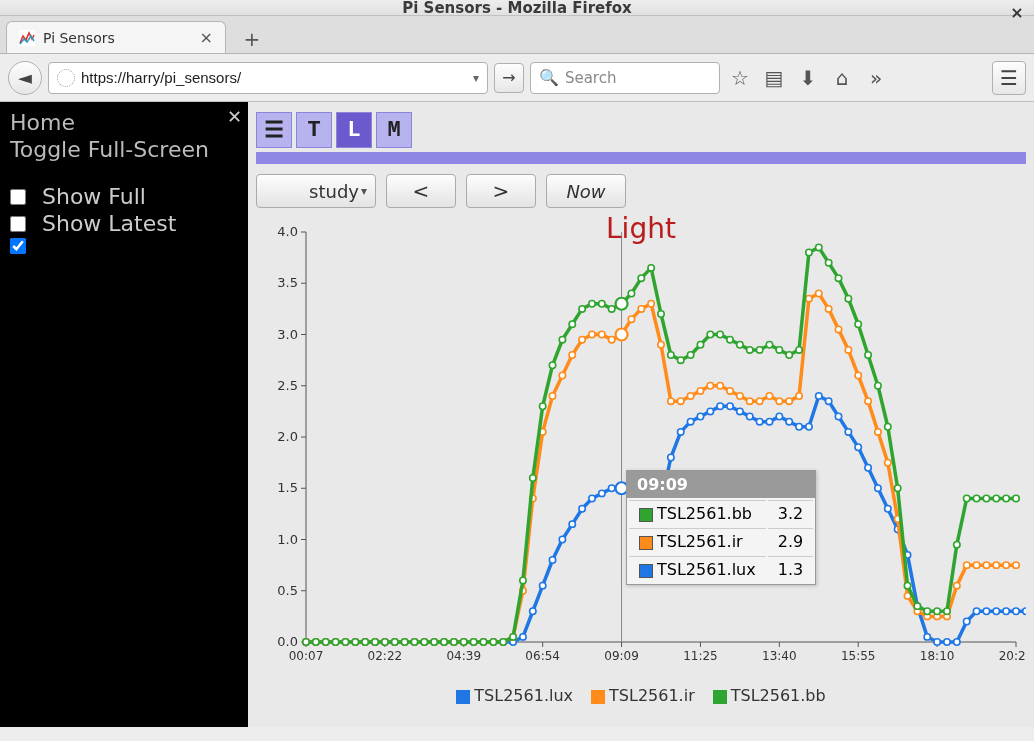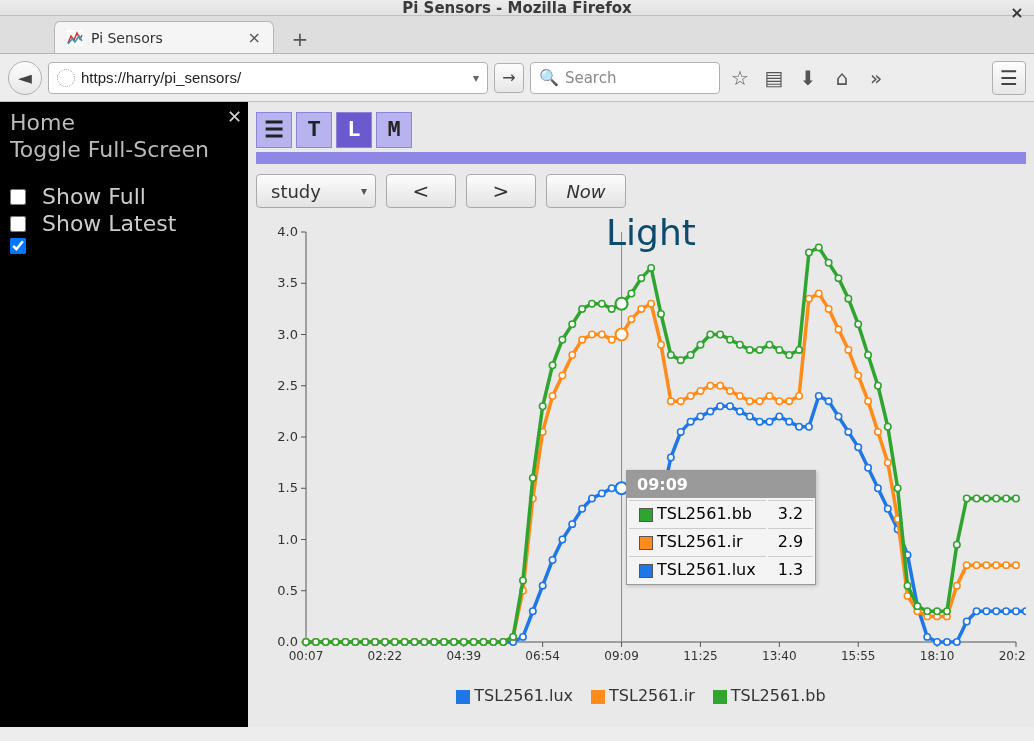--- a/index.html
+++ b/index.html
@@ -22,21 +22,21 @@
 
   
   .tabstrip {
     height: 38px; display: flex; align-items: flex-end; padding: 0 6px;
     background: #dedede; border-bottom: 1px solid #b5b5b5;
   }
   .tab {
     display: flex; align-items: center; gap: 8px;
     height: 32px; padding: 0 12px; min-width: 220px;
     background: #f5f5f5; border: 1px solid #b5b5b5; border-bottom: none;
-    border-radius: 6px 6px 0 0; font-size: 14px; color: #333; margin-left: 48px;
+    border-radius: 6px 6px 0 0; font-size: 14px; color: #333;
   }
   .tab .favicon { width:16px; height:16px; }
   .tab .tab-x { margin-left: auto; color:#555; font-size:16px; cursor:pointer; }
   .newtab {
     width: 32px; height: 28px; margin-left: 10px; display:flex;align-items:center;justify-content:center;
     font-size:20px; color:#555; cursor:pointer;
   }
 
   
   .toolbar {
@@ -106,31 +106,31 @@
   .accentbar { height:12px; background:#8f87e6; margin-top:4px; }
 
   
   .controls { display:flex; gap:10px; margin-top:10px; }
   .ctl {
     height:34px; padding:0 14px; border:1px solid #aaa; border-radius:4px;
     background:linear-gradient(#fdfdfd,#e3e3e3);
     display:flex;align-items:center;justify-content:center;
     font-size:18px; color:#333;
   }
-  .ctl.sel { padding-right:41px; position:relative; min-width:120px; justify-content:flex-start;}
+  .ctl.sel { padding-right:16px; position:relative; min-width:120px; justify-content:flex-end;}
   .ctl.sel::after{ content:"▾"; position:absolute; right:8px; color:#555; font-size:12px;}
   .ctl.nav { width:70px; font-size:20px;}
   .ctl.now { width:80px;font-style:italic;}
   .ctl.date { min-width:190px;}
 
   
   .chartwrap { position:relative; margin-top:4px; }
   .chart-title {
     position:absolute; left:350px; top:0px;
-    font-size:36px; color:#0c4a6e;
+    font-size:28px; color:#b91c1c;
   }
   svg.chart { display:block; }
 
   .tooltip {
     position:absolute; left:370px; top:258px;
     border:1px solid #999; background:#f4f4f4; font-size:16px;
     box-shadow:1px 1px 4px rgba(0,0,0,0.2);
   }
   .tooltip .tt-head {
     background:#9a9a9a; color:#fff; font-weight:bold; padding:4px 10px;

